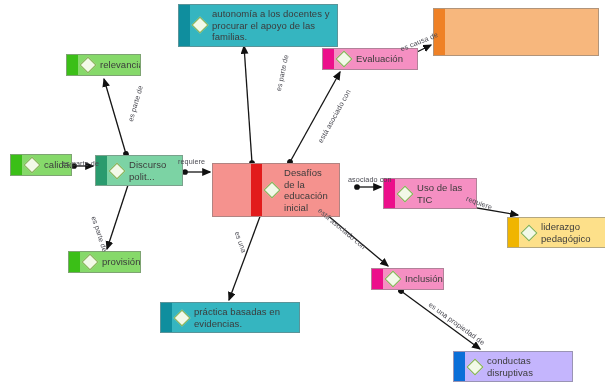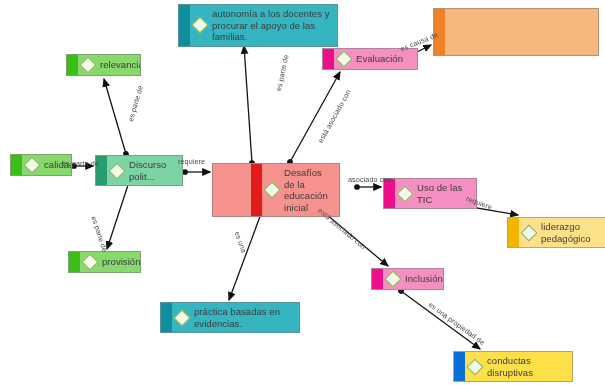--- a/index.html
+++ b/index.html
@@ -165,21 +165,21 @@
           <span class="txt">Inclusión</span>
         </div>
       </div>
       <div class="node" style="left: 160px; top: 302px; width: 140px; min-height: 23px; background: rgb(53, 181, 192);">
         <div class="bar" style="background: rgb(15, 142, 158);"></div>
         <div class="body">
           <span class="dia"></span>
           <span class="txt">práctica basadas en evidencias.</span>
         </div>
       </div>
-      <div class="node" style="left: 453px; top: 351px; width: 120px; min-height: 23px; background: #fde047;">
+      <div class="node" style="left: 453px; top: 351px; width: 120px; min-height: 23px; background: #c4b5fd;">
         <div class="bar" style="background: rgb(11, 111, 216);"></div>
         <div class="body">
           <span class="dia"></span>
           <span class="txt">conductas disruptivas</span>
         </div>
       </div>
     </div>
   <div id="label-layer">
       <div class="elabel" style="left: 274px; top: 90px; transform: rotate(-78deg);">es parte de</div>
       <div class="elabel" style="left: 316px; top: 140px; transform: rotate(-61deg);">está asociado con</div>

